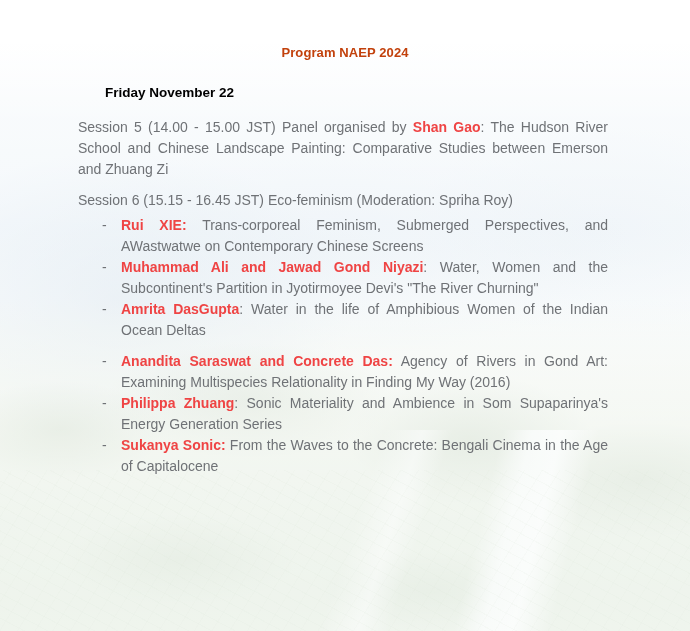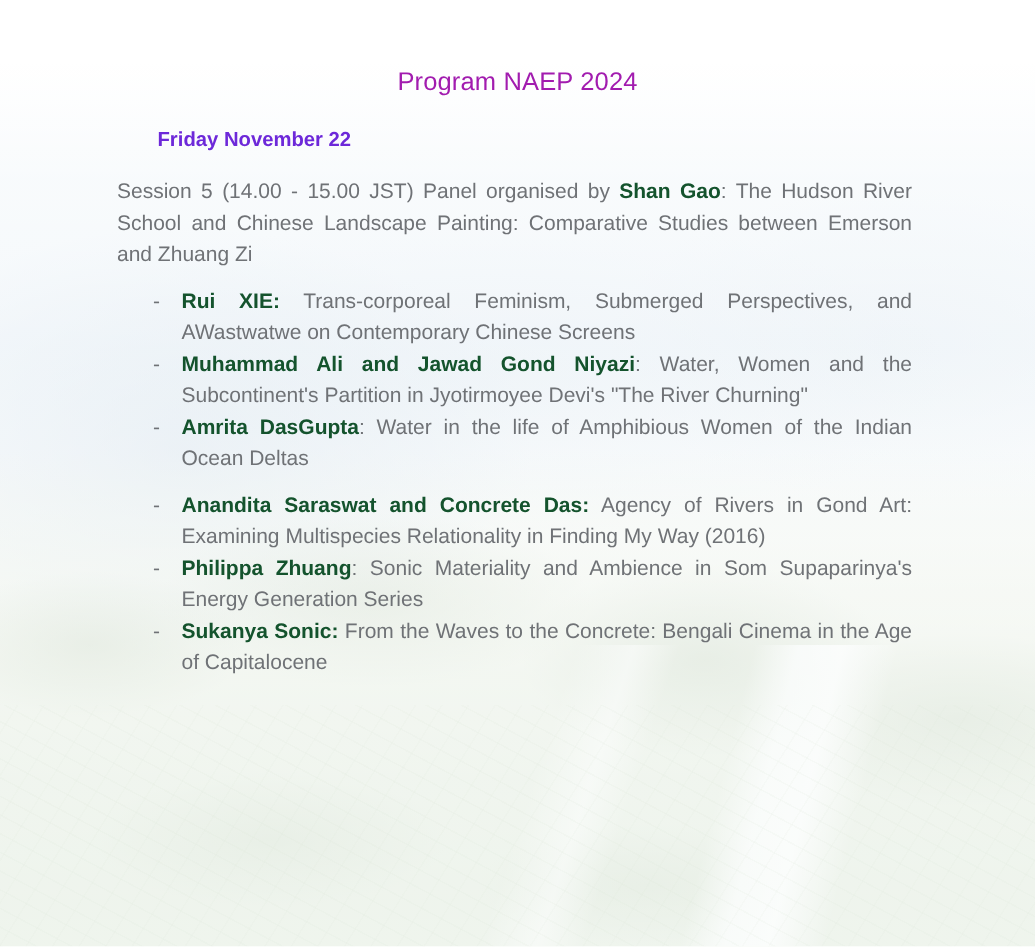--- a/index.html
+++ b/index.html
@@ -83,54 +83,54 @@
     inset: 0;
     padding: 0;
   }
 
   .doc-title {
     position: absolute;
     left: 0;
     right: 0;
     top: 45px;
     text-align: center;
-    font-size: 17px;
-    font-weight: normal;
-    color: #a21caf;
+    font-size: 13px;
+    font-weight: bold;
+    color: #c2410c;
     letter-spacing: .1px;
   }
 
   .body-col {
     position: absolute;
     left: 78px;
     top: 83px;
     width: 530px;
   }
 
   .day-heading {
     font-size: 13.5px;
     font-weight: bold;
-    color: #6d28d9;
+    color: #000000;
     margin: 0 0 14px 0;
     line-height: 20px;
     padding-left: 27px;
   }
 
   .session {
     font-size: 14px;
     line-height: 21px;
     color: #6f7276;
     text-align: justify;
     margin: 0 0 10px 0;
     hyphens: none;
   }
   .session.tight { margin-bottom: 4px; }
 
   .session b, .talk b {
-    color: #14532d;
+    color: #ef4444;
     font-weight: bold;
   }
 
   .talks {
     list-style: none;
     margin: 0 0 10px 0;
     padding: 0;
   }
   .talk {
     position: relative;
@@ -170,20 +170,23 @@
     <div class="doc-title">Program NAEP 2024</div>
 
     <div class="body-col">
 
       <div class="day-heading">Friday November 22</div>
 
       <p class="session">
         <span>Session 5 (14.00 - 15.00 JST) Panel organised by </span><b>Shan Gao</b><span>: The Hudson River School and Chinese Landscape Painting: Comparative Studies between Emerson and Zhuang Zi</span>
       </p>
 
+      <p class="session tight">
+        <span>Session 6 (15.15 - 16.45 JST) Eco-feminism (Moderation: Spriha Roy)</span>
+      </p>
       <ul class="talks">
         <li class="talk">
           <span class="dash">-</span><b>Rui XIE:</b><span> Trans-corporeal Feminism, Submerged Perspectives, and AWastwatwe on Contemporary Chinese Screens</span>
         </li>
         <li class="talk">
           <span class="dash">-</span><b>Muhammad Ali and Jawad Gond Niyazi</b><span>: Water, Women and the Subcontinent's Partition in Jyotirmoyee Devi's "The River Churning"</span>
         </li>
         <li class="talk">
           <span class="dash">-</span><b>Amrita DasGupta</b><span>: Water in the life of Amphibious Women of the Indian Ocean Deltas</span>
         </li>

